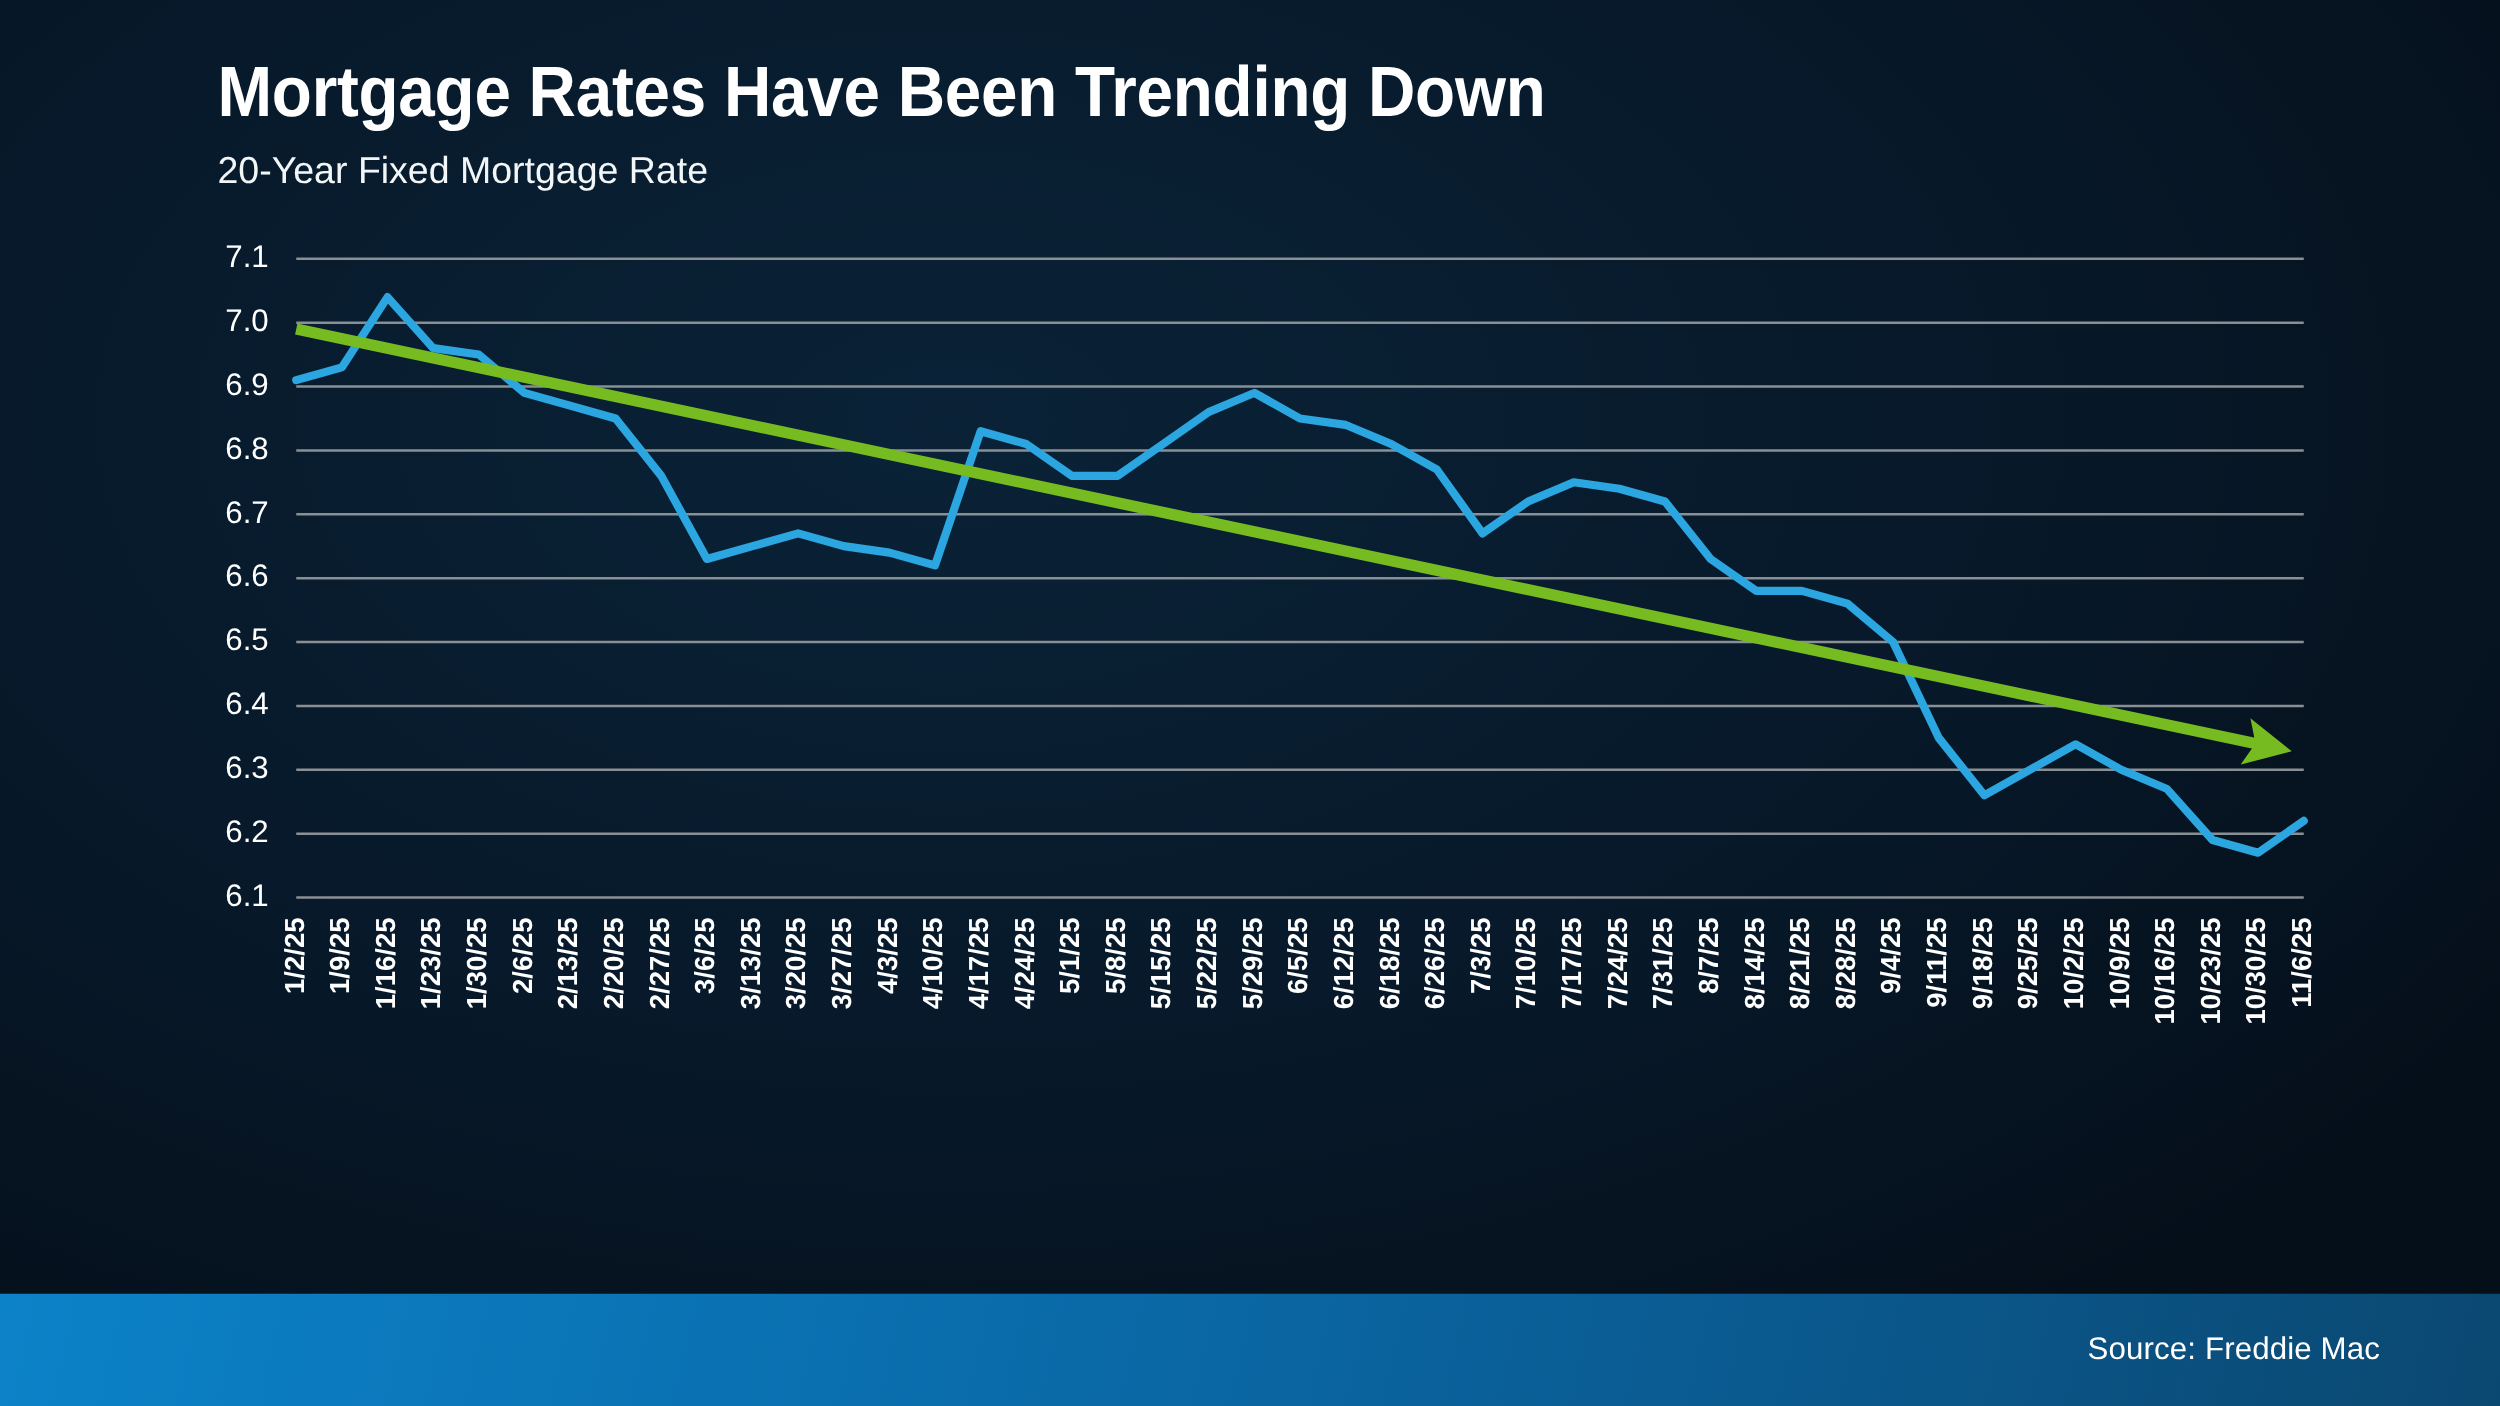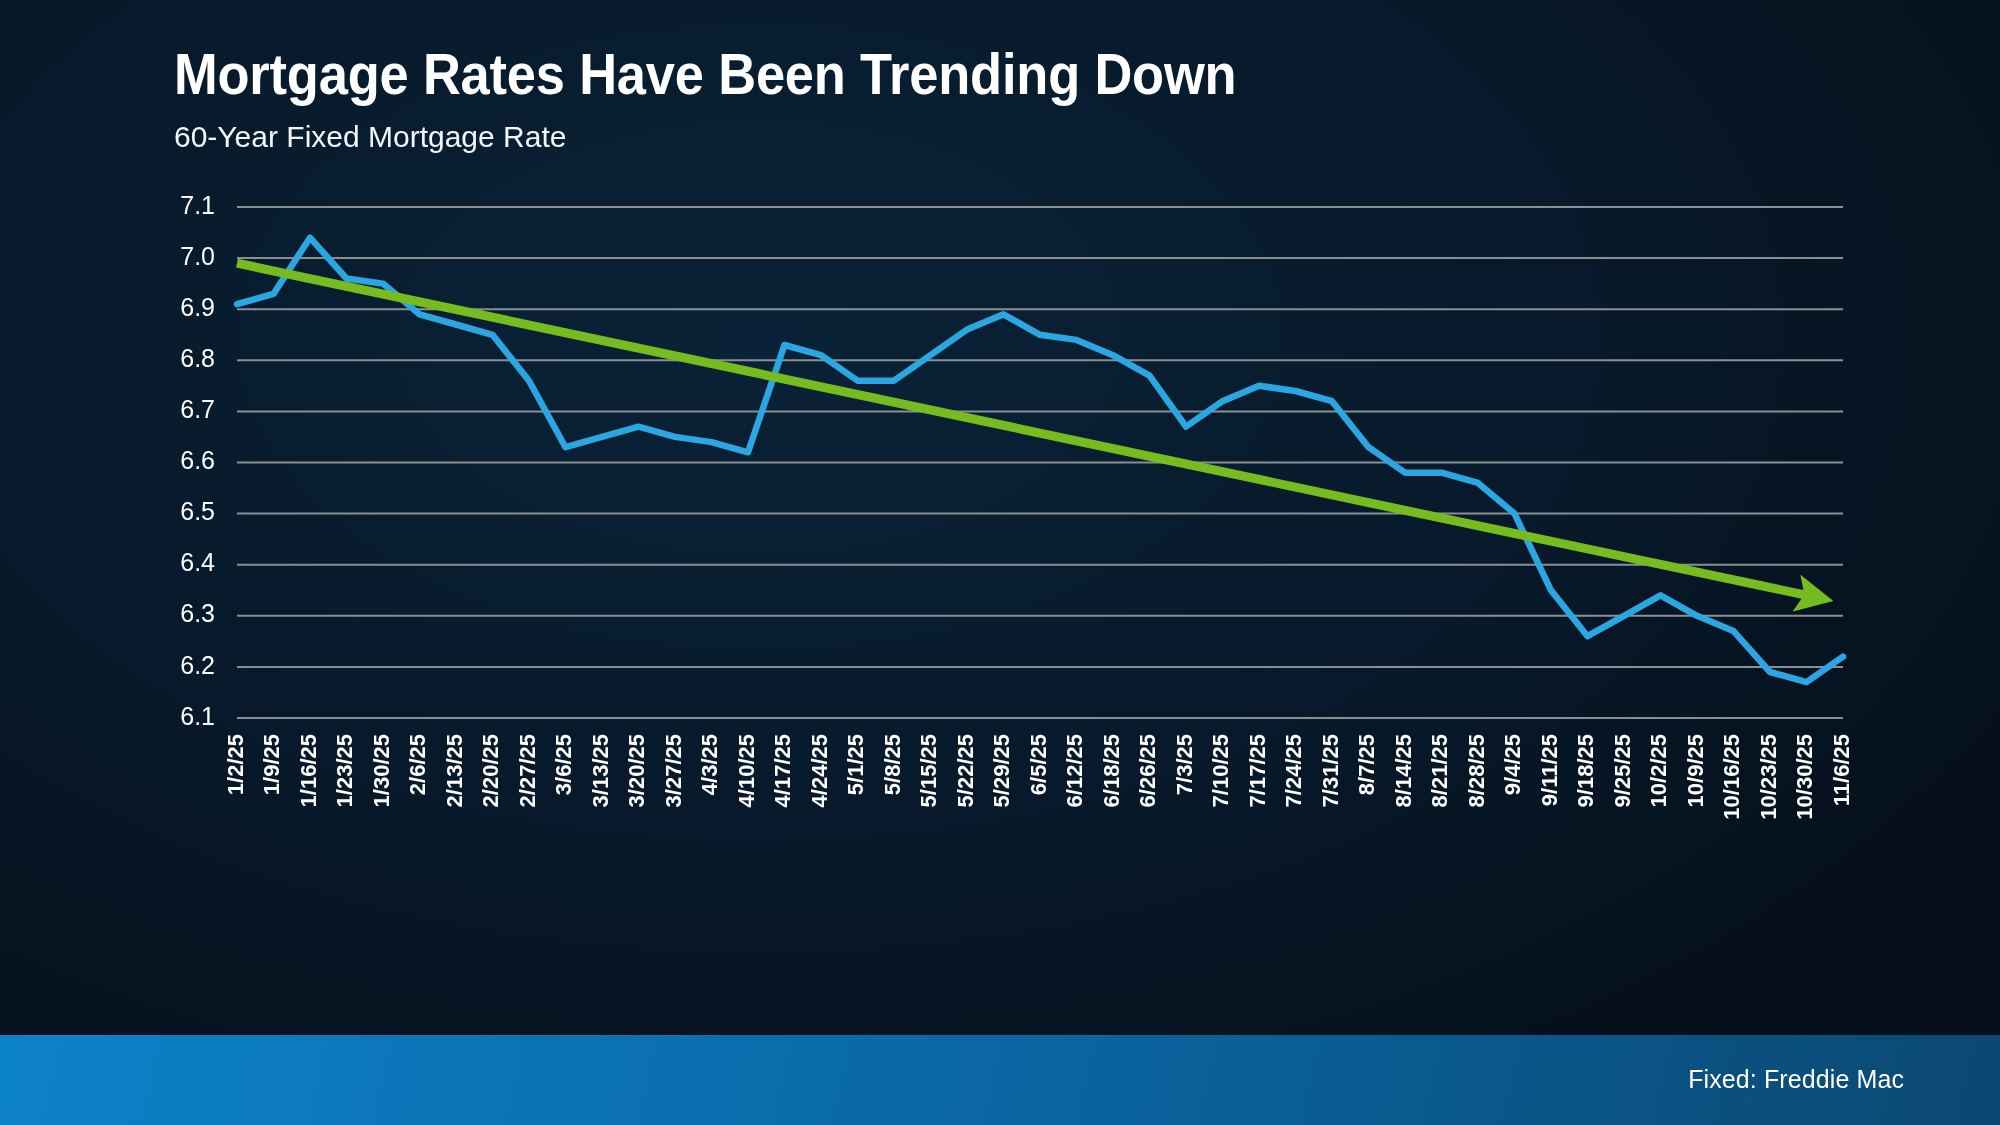--- a/index.html
+++ b/index.html
@@ -99,21 +99,21 @@
     white-space: nowrap;
   }
 </style>
 </head>
 <body>
 
 <div id="slide">
 
   <div id="header">
     <h1 id="chart-title">Mortgage Rates Have Been Trending Down</h1>
-    <div id="chart-subtitle">60-Year Fixed Mortgage Rate</div>
+    <div id="chart-subtitle">20-Year Fixed Mortgage Rate</div>
   </div>
 
   <div id="plot-wrap">
     <svg id="plot-svg" viewBox="0 0 2000 1040" xmlns="http://www.w3.org/2000/svg">
       <defs>
         <marker id="arrowhead" markerWidth="4.2" markerHeight="4.2" refX="1.2" refY="2.1" orient="auto" markerUnits="strokeWidth">
           <path d="M0,0 L4.2,2.1 L0,4.2 L0.9,2.1 Z" fill="#76BC21"></path>
         </marker>
       </defs>
       <g id="gridlines">
@@ -188,15 +188,15 @@
           <text class="xtick-label" transform="translate(1770.0,734) rotate(-90)" x="0" y="0">10/23/25</text>
           <text class="xtick-label" transform="translate(1806.5,734) rotate(-90)" x="0" y="0">10/30/25</text>
           <text class="xtick-label" transform="translate(1843.0,734) rotate(-90)" x="0" y="0">11/6/25</text>
         </g>
       <path id="series-path" fill="none" stroke="#2BA6E0" stroke-width="6.5" stroke-linejoin="round" stroke-linecap="round" d="M237.0 304.1 L273.5 293.9 L310.0 237.7 L346.5 278.5 L383.0 283.6 L419.5 314.3 L456.0 324.5 L492.5 334.8 L529.0 380.7 L565.5 447.2 L602.0 436.9 L638.5 426.7 L675.0 436.9 L711.5 442.1 L748.0 452.3 L784.5 345.0 L821.0 355.2 L857.5 380.7 L894.0 380.7 L930.5 355.2 L967.0 329.6 L1003.5 314.3 L1040.0 334.8 L1076.5 339.9 L1113.0 355.2 L1149.5 375.6 L1186.0 426.7 L1222.5 401.2 L1259.0 385.8 L1295.5 391.0 L1332.0 401.2 L1368.5 447.2 L1405.0 472.7 L1441.5 472.7 L1478.0 482.9 L1514.5 513.6 L1551.0 590.3 L1587.5 636.2 L1624.0 615.8 L1660.5 595.4 L1697.0 615.8 L1733.5 631.1 L1770.0 672.0 L1806.5 682.2 L1843.0 656.7"></path>
       <line id="trend-line" stroke="#76BC21" stroke-width="9" stroke-linecap="butt" marker-end="url(#arrowhead)" x1="237.0" y1="263.2" x2="1807.0" y2="595.4"></line>
     </svg>
   </div>
 
   <div id="footer-bar" class="grad"></div>
-  <div id="source-text">Fixed: Freddie Mac</div>
+  <div id="source-text">Source: Freddie Mac</div>
 
 </div>
 
 </body></html>

